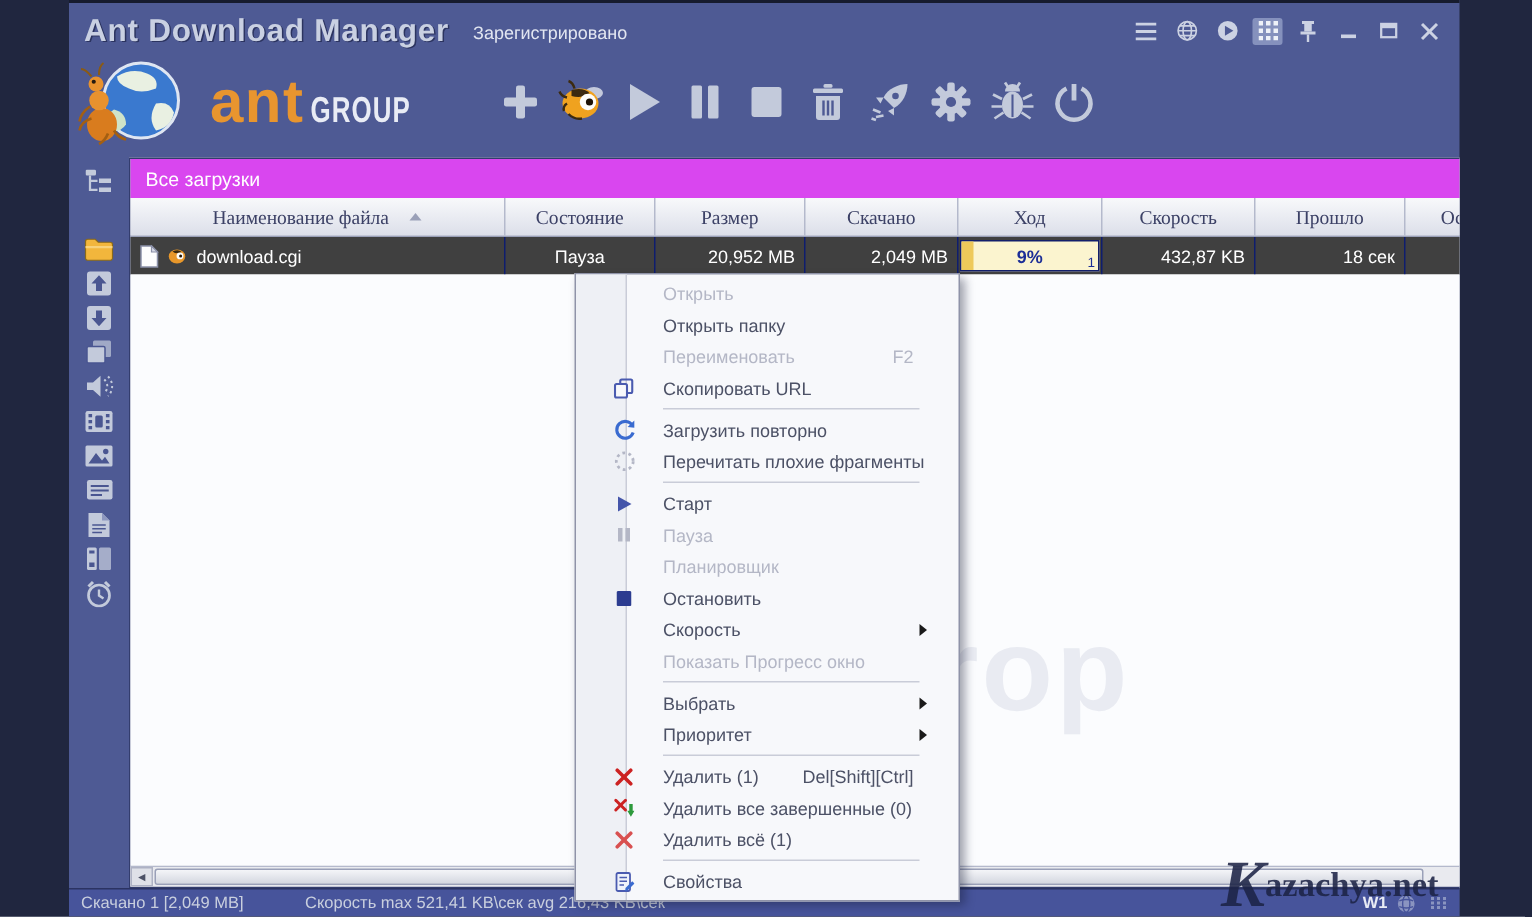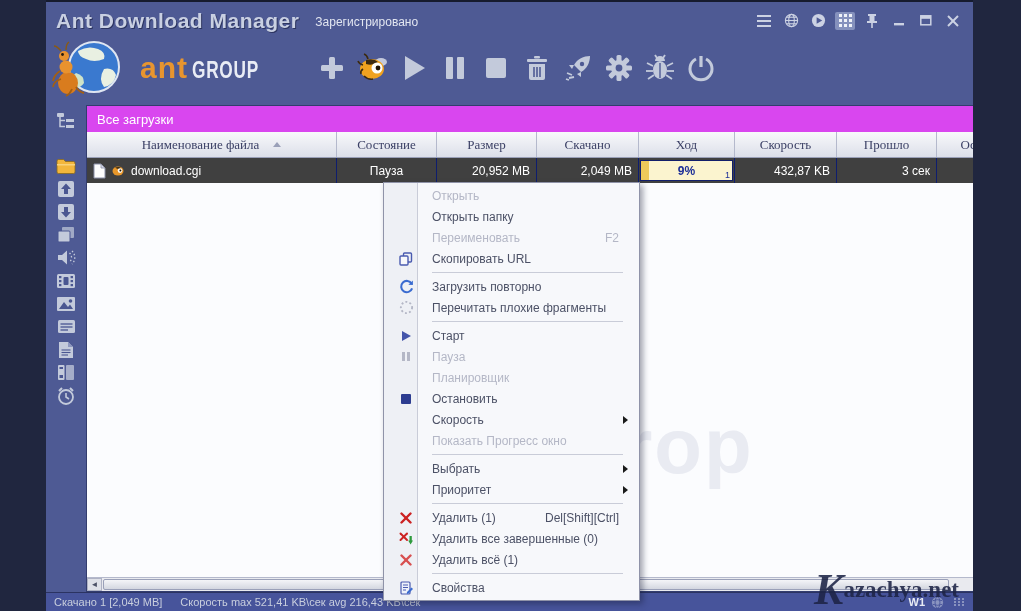--- a/index.html
+++ b/index.html
@@ -14,21 +14,21 @@
   .app-title { font-size:21px; font-weight:bold; color:#c9d0e2; letter-spacing:.5px; text-shadow:1px 1px 0 #2c3460; white-space:nowrap; }
   .registered { font-size:12px; color:#e2e6f1; margin-left:16px; margin-top:2px; }
   .tb-icons { margin-left:auto; display:flex; align-items:center; gap:7px; }
   .tbi { width:20px; height:18px; display:flex; align-items:center; justify-content:center; color:#ccd2e3; }
   .tbi svg { display:block; }
   .tbi.active { background:#8591bd; border-radius:2px; }
   
   .toolbar { position:absolute; left:0; top:35px; right:0; height:62px; display:flex; align-items:center; padding-left:6px; }
   .antlogo { width:70px; height:58px; }
   .brand { display:flex; align-items:baseline; margin-left:18px; margin-right:26px; }
-  .brand .ant { color:#e8952f; font-size:30px; font-weight:bold; letter-spacing:1px; }
+  .brand .ant { color:#e8952f; font-size:40px; font-weight:bold; letter-spacing:1px; }
   .brand .group { color:#e9ecf5; font-size:24px; font-weight:bold; transform:scaleX(.72); transform-origin:left; letter-spacing:1px; margin-left:4px; }
   .toolbtn { width:41px; height:44px; display:flex; align-items:center; justify-content:center; color:#c3cadb; }
   .toolbtn svg { display:block; }
   
   .sidebar { position:absolute; left:0; top:100px; width:40px; bottom:19px; display:flex; flex-direction:column; align-items:center; padding-top:8px; }
   .sbi { width:22px; height:21px; margin-bottom:2px; display:flex; align-items:center; justify-content:center; color:#c3cadb; }
   .sbi.first { margin-bottom:24px; }
   
   .panel { position:absolute; left:40px; top:103px; width:970px; bottom:19px; background:#fbfcfe; border:1px solid #333d6e; display:flex; flex-direction:column; }
   .viewbar { height:26px; background:#d946ef; color:#fff; display:flex; align-items:center; padding:0 10px; font-size:13px; flex:none; }
@@ -48,27 +48,27 @@
   .progress-text { position:absolute; inset:0; display:flex; align-items:center; justify-content:center; color:#1c2e97; font-weight:bold; font-size:12px; }
   .progress-badge { position:absolute; right:2px; bottom:0; color:#1c2e97; font-size:9px; }
   .list-body { flex:1; position:relative; background:#fbfcfe; }
   .center-watermark { position:absolute; left:535px; top:218px; font-size:78px; font-weight:bold; color:#e9ebf2; letter-spacing:2px; font-family:"Liberation Sans",sans-serif; }
   
   .hscroll { height:14px; flex:none; background:#e9eaef; border-top:1px solid #b4b9cc; display:flex; align-items:stretch; }
   .harrow { width:15px; background:#dfe1e8; border:1px solid #aeb2c4; display:flex; align-items:center; justify-content:center; color:#4c5166; font-size:8px; }
   .hthumb { flex:1; margin:1px 1px; background:linear-gradient(#f4f5f8,#d4d7e0); border:1px solid #9aa0b8; border-radius:2px; }
   .htrack-gap { width:90px; }
   
-  .statusbar { position:absolute; left:0; right:0; bottom:0; height:19px; background:#47549b; border-top:1px solid #2b3362; display:flex; align-items:center; padding:0 8px; color:#c9cfde; font-size:11px; }
+  .statusbar { position:absolute; left:0; right:0; bottom:0; height:19px; background:#47549b; border-top:1px solid #2b3362; display:flex; align-items:center; padding:0 8px; color:#c9cfde; font-size:11px;gap:23px; }
   .statusbar .sp { margin-left:18px; }
   .status-right { margin-left:auto; display:flex; align-items:center; gap:6px; }
   .grip { display:grid; grid-template-columns:repeat(3,3px); grid-gap:1px; margin-left:4px; }
   .grip i { width:2px; height:2px; background:#8a94c0; }
   
-  .cmenu { position:absolute; left:337px; top:180px; width:257px; background:#f7f8fb; border:1px solid #8f93a8; box-shadow:3px 3px 6px rgba(20,25,50,.4); z-index:10; padding:2px 4px; }
+  .cmenu { position:absolute; left:337px; top:180px; width:257px; background:#f7f8fb; border:1px solid #8f93a8; box-shadow:3px 3px 6px rgba(20,25,50,.4); z-index:10; padding:2px 14px; }
   .cmenu::before { content:""; position:absolute; left:0; top:0; bottom:0; width:33px; background:#eef0f5; border-right:1px solid #c9ccd8; }
   .mi { position:relative; height:21px; display:flex; align-items:center; padding-left:44px; padding-right:8px; font-size:12px; color:#4c5166; cursor:default; }
   .mi.disabled { color:#b4b7c6; }
   .mi .ic { position:absolute; left:8px; top:0; width:20px; height:21px; display:flex; align-items:center; justify-content:center; }
   .mi .shortcut { margin-left:auto; padding-right:8px;text-align:center; }
   .mi .subarrow { position:absolute; right:7px; top:7px; width:0; height:0; border-top:4px solid transparent; border-bottom:4px solid transparent; border-left:5px solid #1a1a1a; }
   .msep { height:1px; background:#c9ccd8; margin:3px 12px 3px 44px; }
   
   .corner-watermark { position:absolute; right:14px; bottom:8px; z-index:30; color:#1d2446; font-size:23px; font-weight:bold; font-family:"Liberation Serif", serif; opacity:.88; display:flex; align-items:flex-end; }
   .corner-watermark .bigk { font-family:"Liberation Serif", serif; font-style:italic; font-size:44px; line-height:26px; font-weight:bold; }
@@ -447,21 +447,21 @@
       <div class="td c2 right">20,952 MB</div>
       <div class="td c3 right">2,049 MB</div>
       <div class="td c4 progress-cell">
         <div class="progress-box">
           <div class="progress-fill" style="width: 9%;"></div>
           <div class="progress-text">9%</div>
           <div class="progress-badge">1</div>
         </div>
       </div>
       <div class="td c5 right">432,87 KB</div>
-      <div class="td c6 right">3 сек</div>
+      <div class="td c6 right">18 сек</div>
       <div class="td c7 right"></div>
       <div class="td c8"></div>
     </div>
 
     <div class="list-body">
       <div class="center-watermark">rop</div>
     </div>
 
     <div class="hscroll">
       <div class="harrow">◄</div>

